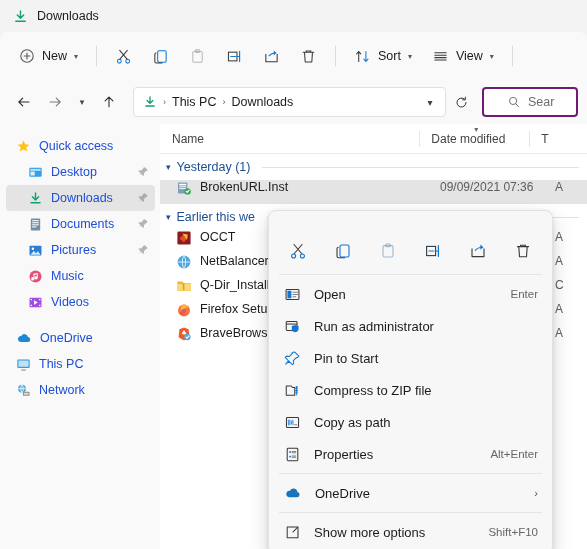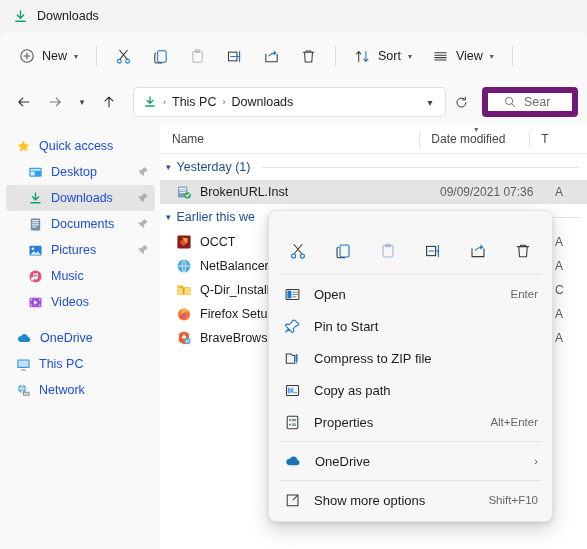--- a/index.html
+++ b/index.html
@@ -51,22 +51,22 @@
   .crumb-btn {
     width: 22px; height: 24px; display: flex; align-items: center; justify-content: center;
     color: #444; font-size: 10px; border-radius: 3px;
   }
   .refresh-btn {
     width: 26px; height: 30px; display: flex; align-items: center; justify-content: center;
     color: #333; border-radius: 4px; margin-left: 1px;
   }
   .searchbox {
     width: 96px; height: 30px; margin-left: 7px; background: #ffffff;
-    border: 6px solid #701a75; border-radius: 4px;
-    display: flex; align-items: center; padding-left: 15px; gap: 7px; overflow: hidden;
+    border: 2px solid #701a75; border-radius: 4px;
+    display: flex; align-items: center; padding-left: 23px; gap: 7px; overflow: hidden;
   }
   .search-ph { font-size: 12.5px; color: #6d6d6d; white-space: nowrap; }
 
   
   .body { position: absolute; top: 124px; left: 0; right: 0; bottom: 0; display: flex; background: #f9f9f9; }
 
   
   .sidebar { width: 160px; padding-top: 9px; background: #f9f9f9; flex-shrink: 0; }
   .nav-item {
     height: 26px; display: flex; align-items: center; gap: 8px;
@@ -94,21 +94,21 @@
   .c-name { width: 272px; }
   .c-date { width: 115px; }
   .c-type { width: 60px; }
   .sort-caret { position: absolute; top: 1px; left: 50%; font-size: 8px; color: #666; }
 
   .group-head { height: 26px; display: flex; align-items: center; gap: 6px; padding-left: 6px; }
   .group-label { font-size: 12.5px; color: #1d4e8f; white-space: nowrap; }
   .group-rule { flex: 1; height: 1px; background: #e2e2e2; margin: 0 8px 0 6px; }
   .gchev { font-size: 9px; color: #1d4e8f; }
 
-  .row { height: 24px; display: flex; align-items: center; padding-left: 16px; cursor: default; }
+  .row { height: 24px; display: flex; align-items: flex-start; padding-left: 16px; cursor: default; }
   .row.selected { background: #e4e4e4; }
   .fname { font-size: 12.5px; color: #1b1b1b; margin-left: 8px; width: 240px; white-space: nowrap; overflow: hidden; }
   .fdate { font-size: 12px; color: #5d5d5d; width: 115px; white-space: nowrap; }
   .ftype { font-size: 12px; color: #5d5d5d; white-space: nowrap; }
 
   
   .ctxmenu {
     position: absolute; left: 268px; top: 210px; width: 285px;
     background: #f7f7f7; border: 1px solid #e2e2e2; border-radius: 8px;
     box-shadow: 0 8px 20px rgba(0,0,0,.17), 0 2px 5px rgba(0,0,0,.10);
@@ -606,20 +606,31 @@
         <svg width="17" height="17" viewBox="0 0 18 18">
           <rect x="2.2" y="3.6" width="13.6" height="10.8" rx="1" fill="none" stroke="#3a3a3a" stroke-width="1.1"></rect>
           <rect x="3.6" y="5" width="4.2" height="8" fill="#1277d4"></rect>
           <path d="M9.4 6.6h5M9.4 9h5M9.4 11.4h3" stroke="#6b6b6b" stroke-width=".9" stroke-linecap="round"></path>
         </svg>
       </span>
       <span class="ctx-label">Open</span>
       <span class="ctx-accel">Enter</span>
     </div>
 
+    <div class="ctx-item">
+      <span class="ico">
+        <svg width="17" height="17" viewBox="0 0 18 18">
+          <rect x="2.4" y="3.6" width="11.4" height="9.6" rx="1" fill="none" stroke="#3a3a3a" stroke-width="1.1"></rect>
+          <path d="M2.4 6.4h11.4" stroke="#3a3a3a" stroke-width="1.1"></path>
+          <path d="M11.8 7.4l3.6 1.2v3c0 2-1.8 3-3.6 3.6-1.8-.6-3.6-1.6-3.6-3.6v-3z" fill="#1277d4"></path>
+        </svg>
+      </span>
+      <span class="ctx-label">Run as administrator</span>
+      <span class="ctx-accel"></span>
+    </div>
 
     <div class="ctx-item">
       <span class="ico">
         <svg width="17" height="17" viewBox="0 0 18 18">
           <path d="M11.4 2.2l4.4 4.4-1.6 1.6-.9-.3-3.4 3.4.4 2.8-1.4 1.4-3.5-3.5-3.6 3 3-3.6-3.5-3.5 1.4-1.4 2.8.4 3.4-3.4-.3-.9z" fill="none" stroke="#1277d4" stroke-width="1.1" stroke-linejoin="round"></path>
         </svg>
       </span>
       <span class="ctx-label">Pin to Start</span>
       <span class="ctx-accel"></span>
     </div>

